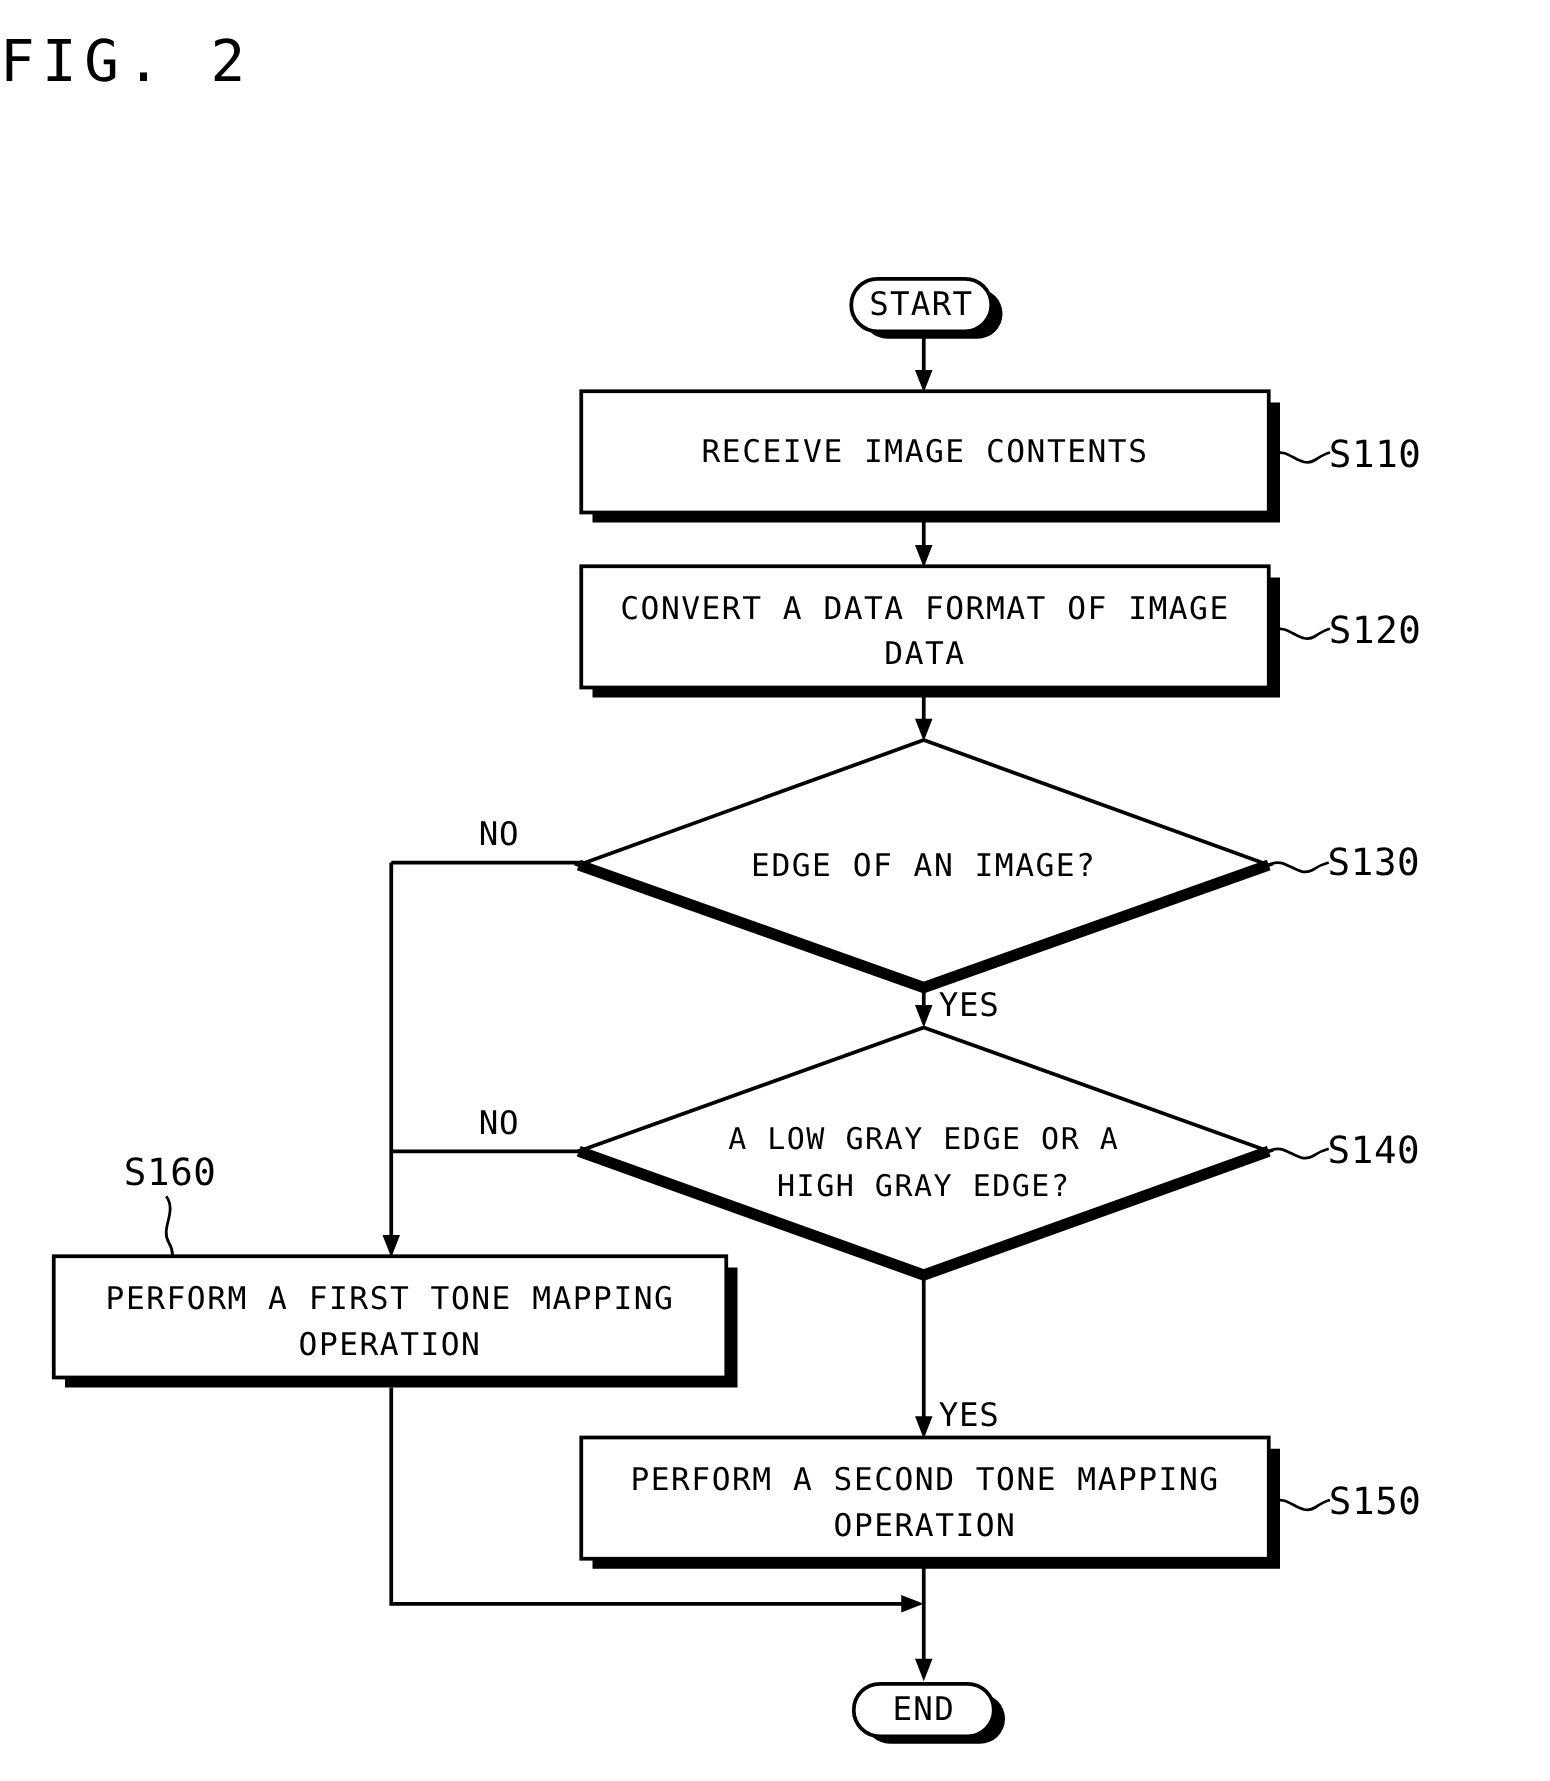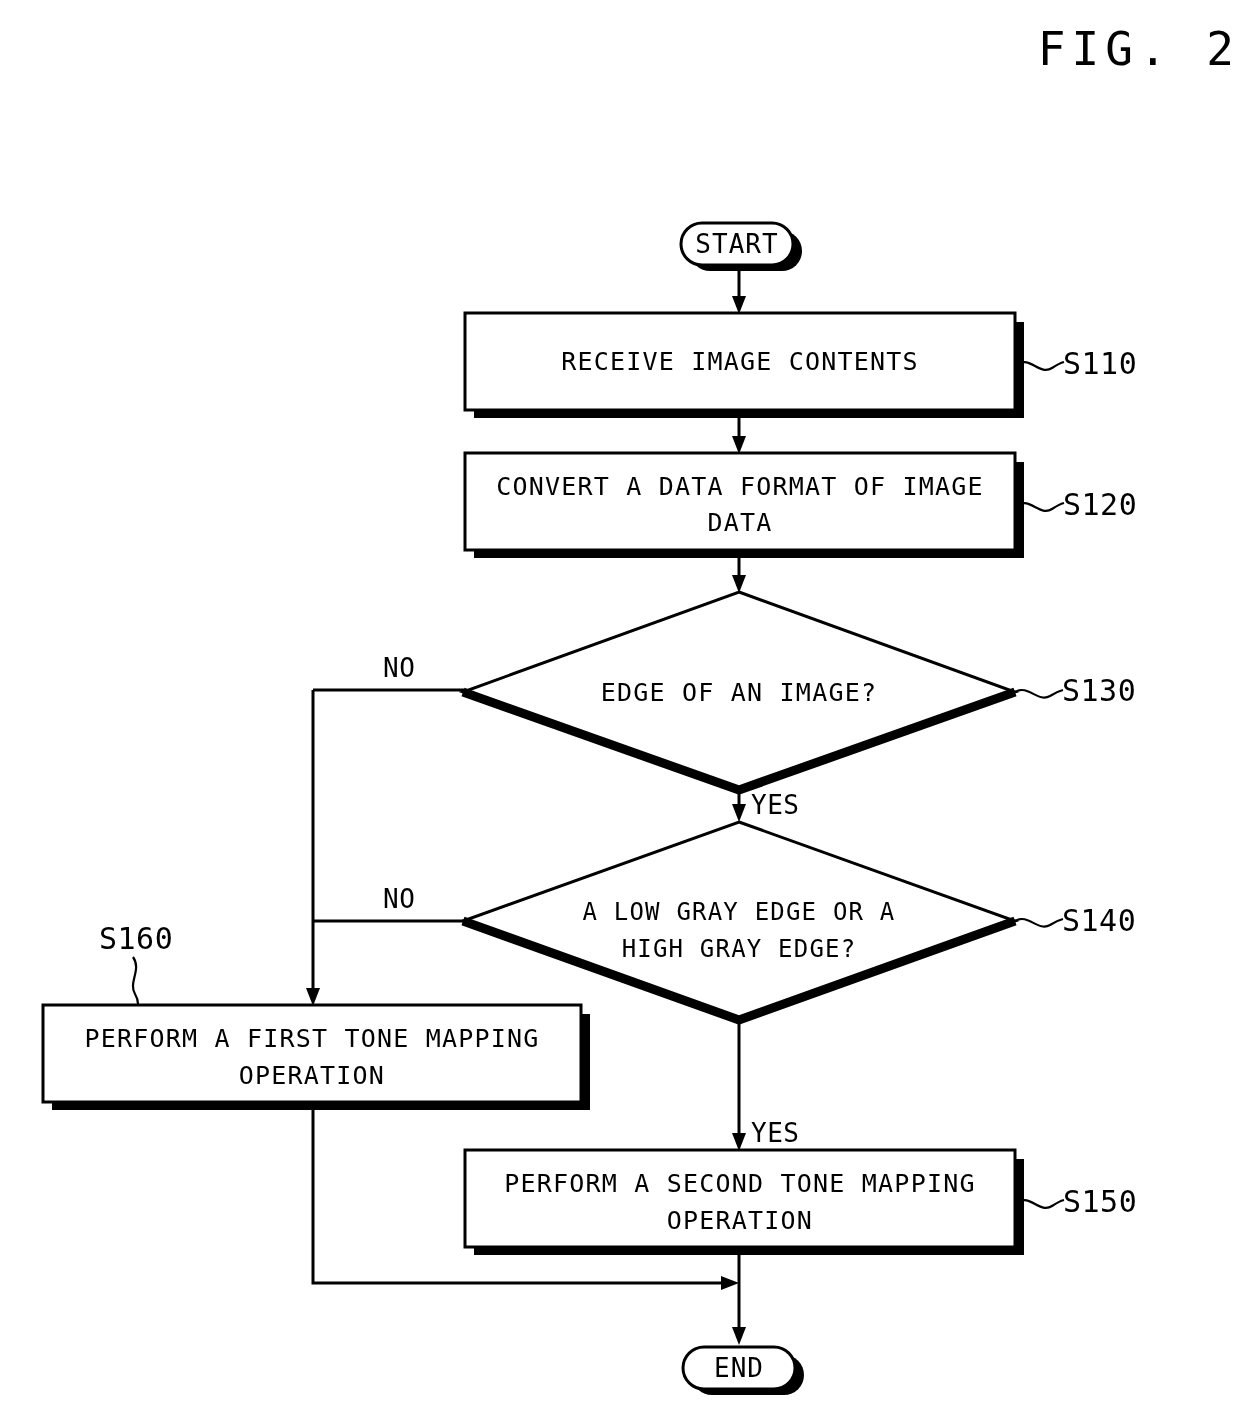--- a/index.html
+++ b/index.html
@@ -13,21 +13,21 @@
     height: 1425px;
     background: #ffffff;
     font-family: "DejaVu Sans Mono", "Liberation Mono", monospace;
     overflow: hidden;
   }
   #fig-title {
     position: absolute;
     left: 0;
     top: 22px;
     width: 1240px;
-    text-align: right;
+    text-align: left;
     font-family: "DejaVu Sans Mono", "Liberation Mono", monospace;
     font-size: 46px;
     letter-spacing: 6px;
     color: #000;
   }
   svg.board {
     position: absolute;
     left: 0;
     top: 0;
     width: 1240px;

